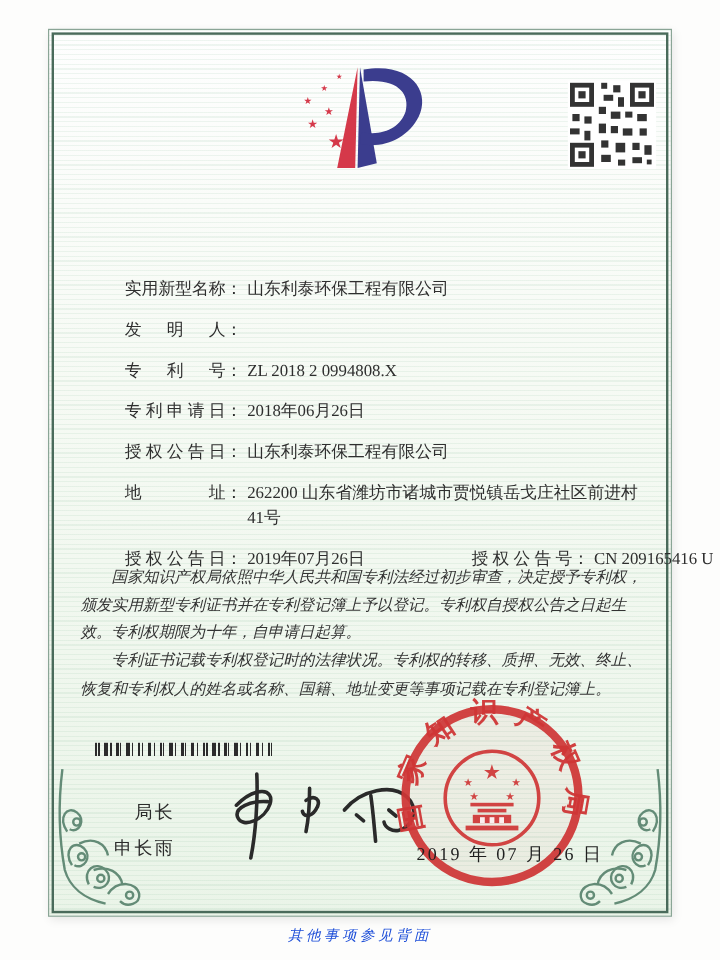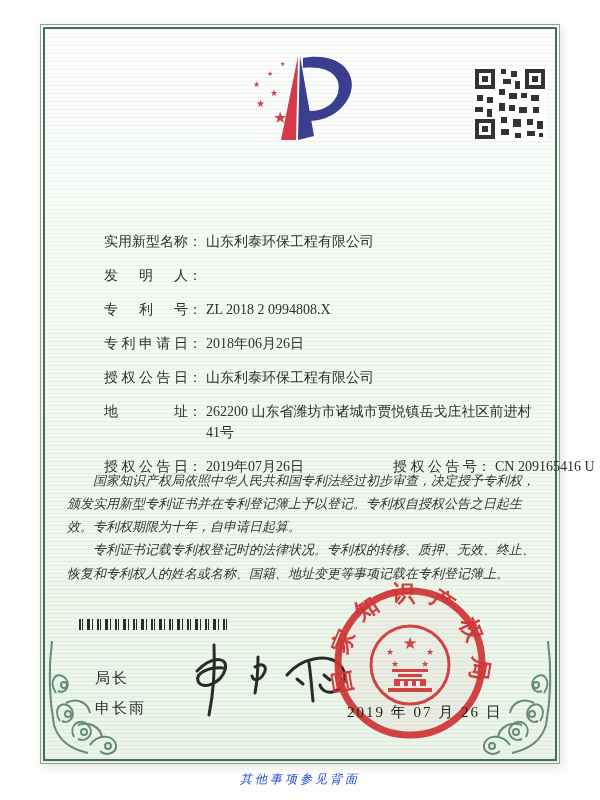--- a/index.html
+++ b/index.html
@@ -41,21 +41,21 @@
   }
   .body-text p{margin:0;text-indent:2em;}
   .barcode{
     position:absolute;left:38px;top:594px;width:148px;height:11px;
     background:repeating-linear-gradient(90deg,
       #2b2b2b 0 2px, transparent 2px 3px,
       #2b2b2b 3px 4px, transparent 4px 8px,
       #2b2b2b 8px 11px, transparent 11px 13px,
       #2b2b2b 13px 14px, transparent 14px 18px);
   }
-  .director{position:absolute;left:54px;top:638px;font-size:15px;color:#2b2b2b;line-height:30px;letter-spacing:2px;}
+  .director{position:absolute;left:54px;top:638px;font-size:15px;color:#2b2b2b;line-height:30px;letter-spacing:2px;text-align:right;}
   .signature{position:absolute;left:128px;top:614px;width:205px;height:85px;}
   .seal{position:absolute;left:283px;top:552px;width:172px;height:172px;z-index:2;}
   .seal-date{
     position:absolute;left:306px;top:678px;z-index:3;
     font-size:15px;color:#1f1f1f;letter-spacing:2px;
   }
   .page-num{
     position:absolute;left:0;right:0;top:720px;text-align:center;
     font-size:12px;color:#333;letter-spacing:2px;
   }

